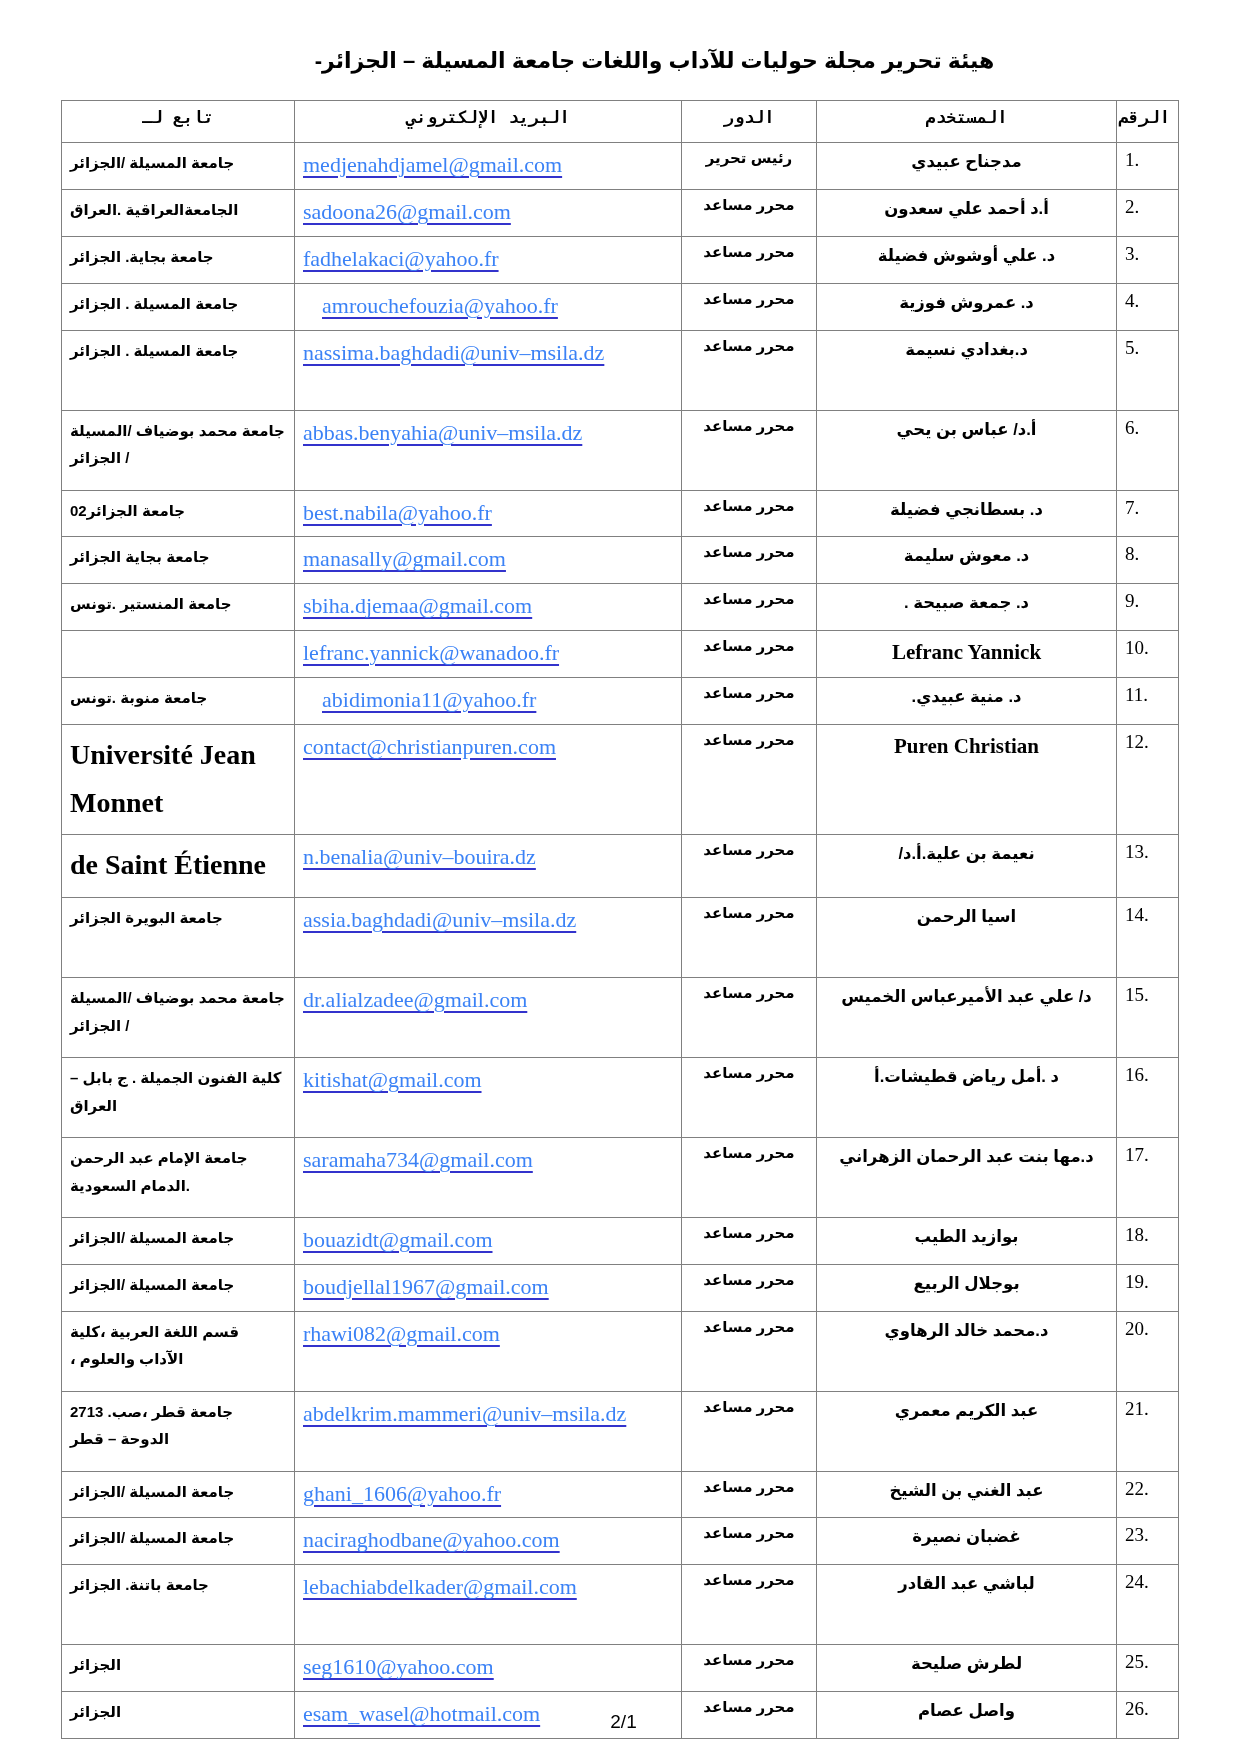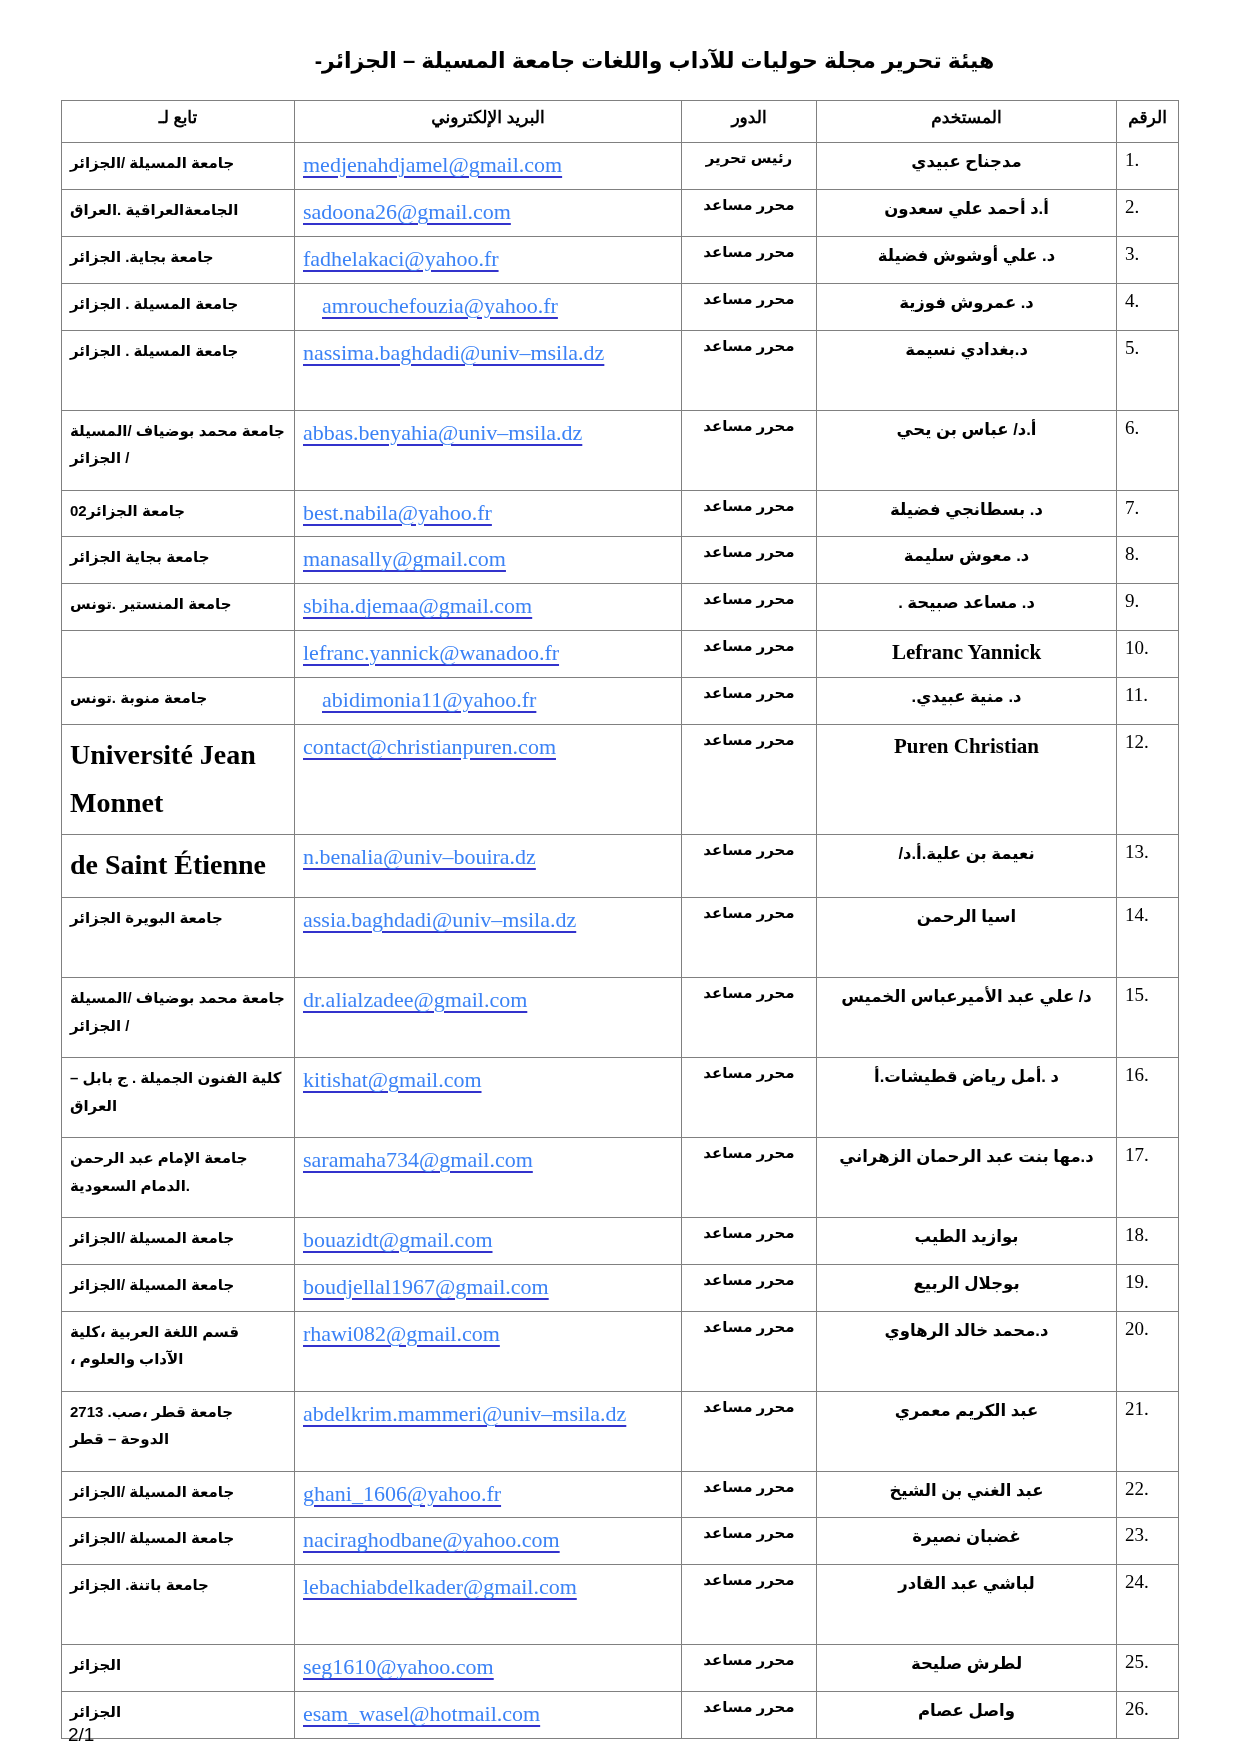--- a/index.html
+++ b/index.html
@@ -44,21 +44,21 @@
     padding: 6px 8px 8px 8px;
     box-sizing: border-box;
   }
   col.c-num   { width: 62px; }
   col.c-user  { width: 300px; }
   col.c-role  { width: 135px; }
   col.c-email { width: 387px; }
   col.c-aff   { width: 233px; }
 
   th {
-    font-family: Liberation Sans, sans-serif;
+    font-family: Liberation Mono, monospace;
     font-weight: bold;
     font-size: 17px;
     text-align: center;
     vertical-align: middle;
     height: 42px;
     padding: 8px 6px;
   }
   td.cell-num {
     font-family: "Liberation Serif", "DejaVu Serif", serif;
     font-size: 19px;
@@ -119,22 +119,22 @@
     font-family: "Liberation Serif", "DejaVu Serif", serif;
     font-weight: bold;
     font-size: 28px;
     direction: ltr;
     line-height: 1.7;
   }
   .footer-page {
     position: absolute;
     left: 0;
     right: 62px;
-    bottom: 9px;
-    text-align: left;
+    bottom: 22px;
+    text-align: center;
     direction: ltr;
     font-family: "Liberation Sans", "DejaVu Sans", sans-serif;
     font-size: 19px;
     color: #000;
   }
 </style>
 </head>
 <body>
 
 <div class="page">
@@ -210,21 +210,21 @@
         </tr>
         <tr>
           <td class="cell-num">8.</td>
           <td class="cell-user">د. معوش سليمة</td>
           <td class="cell-role">محرر مساعد</td>
           <td class="cell-email"><span class="mail">manasally@gmail.com</span></td>
           <td class="cell-aff">جامعة بجاية الجزائر</td>
         </tr>
         <tr>
           <td class="cell-num">9.</td>
-          <td class="cell-user">د. مساعد صبيحة .</td>
+          <td class="cell-user">د. جمعة صبيحة .</td>
           <td class="cell-role">محرر مساعد</td>
           <td class="cell-email"><span class="mail">sbiha.djemaa@gmail.com</span></td>
           <td class="cell-aff">جامعة المنستير .تونس</td>
         </tr>
         <tr>
           <td class="cell-num">10.</td>
           <td class="cell-user latin">Lefranc Yannick</td>
           <td class="cell-role">محرر مساعد</td>
           <td class="cell-email"><span class="mail">lefranc.yannick@wanadoo.fr</span></td>
           <td class="cell-aff"></td>

